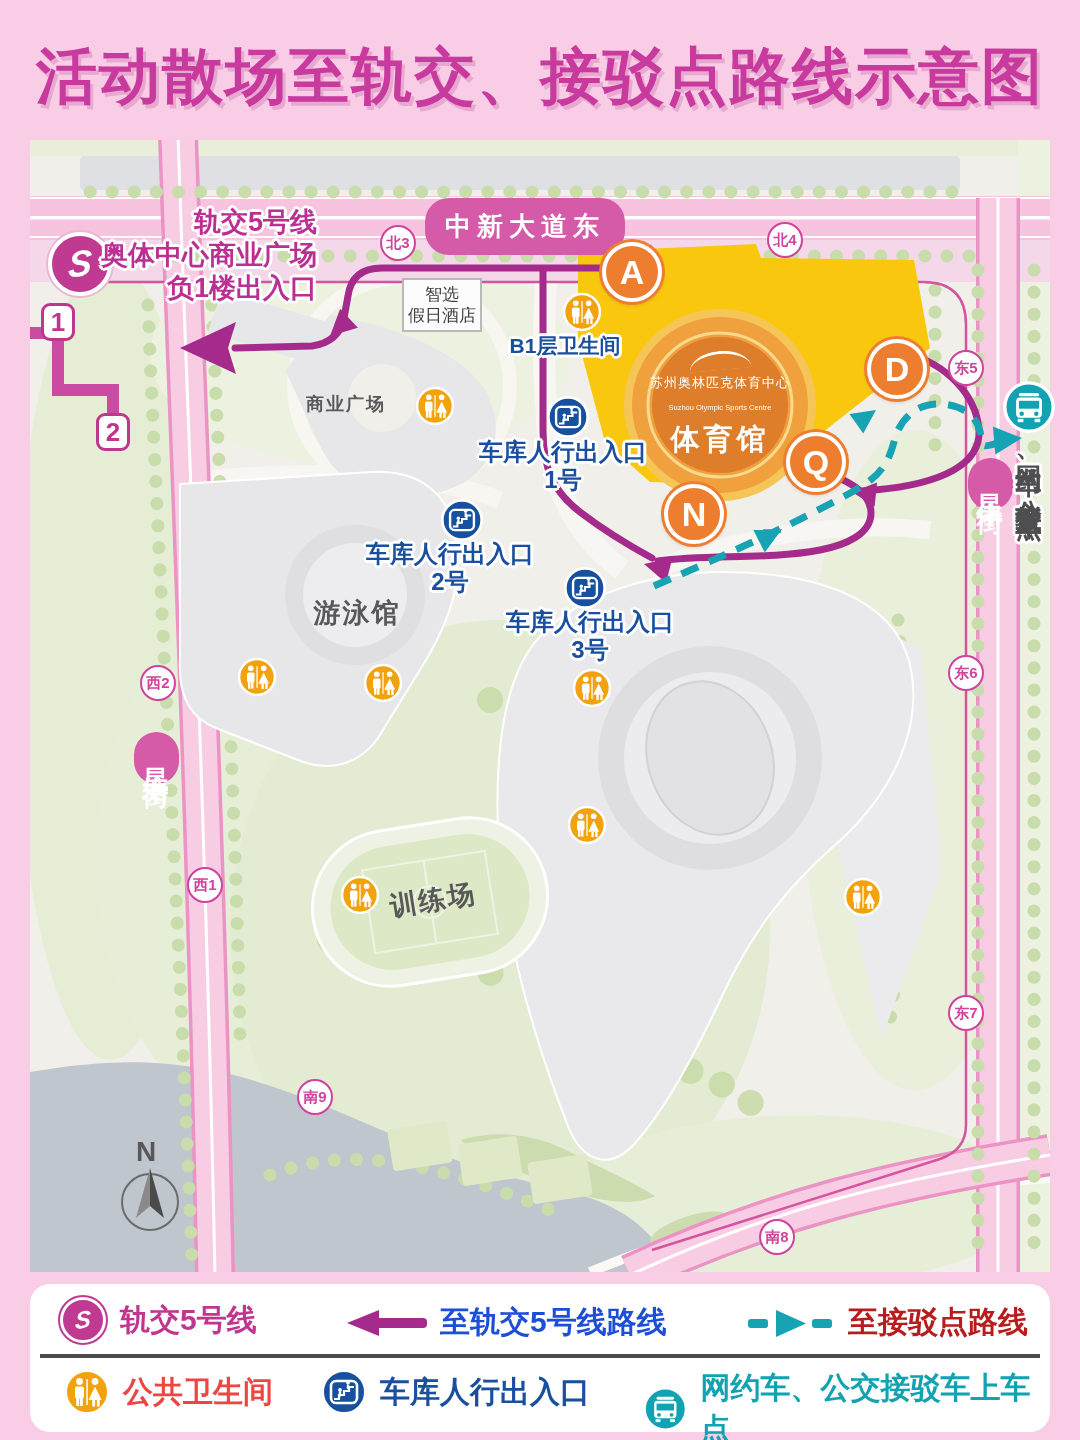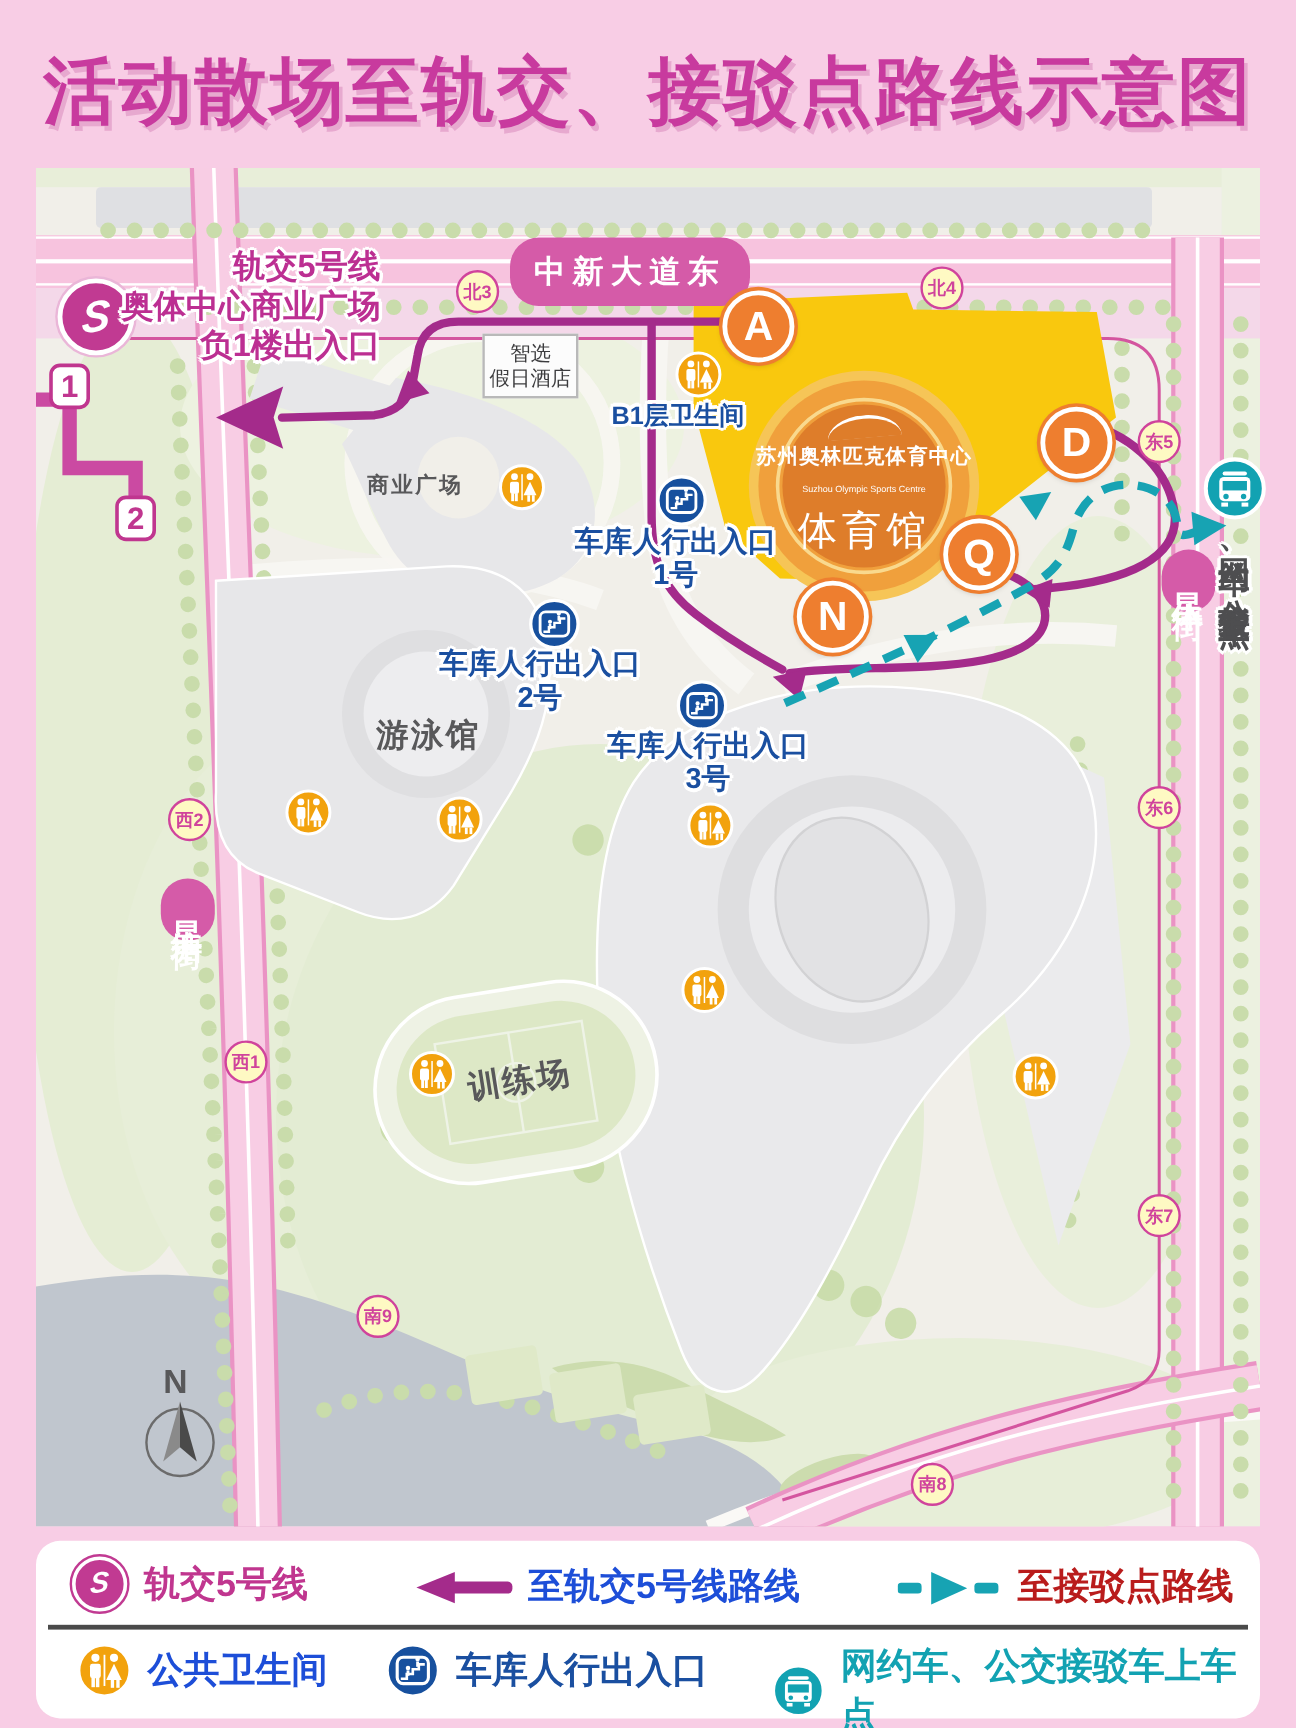--- a/index.html
+++ b/index.html
@@ -7,21 +7,21 @@
   .stage{position:relative;width:1080px;height:1440px;background:#f8cde5;overflow:hidden;}
   .title{position:absolute;left:0;top:36px;width:1080px;text-align:center;font-size:61px;font-weight:900;
          color:#c83a9e;letter-spacing:2px;text-shadow:3px 4px 0 #e7a9cf;}
   .map{position:absolute;left:30px;top:140px;width:1020px;height:1132px;}
   .map>.ov{position:absolute;}
   
   .pill{background:#d55ba8;color:#fff;font-weight:bold;border-radius:24px;display:flex;align-items:center;justify-content:center;}
   .pill.h{font-size:26px;letter-spacing:6px;padding:11px 20px;}
   .pill.v{writing-mode:vertical-rl;font-size:26px;letter-spacing:8px;padding:14px 5px;}
   
-  .rbadge{width:36px;height:36px;background:#fef9c3;border:2.5px solid #d0439c;border-radius:50%;
+  .rbadge{width:36px;height:36px;background:#ffffff;border:2.5px solid #d0439c;border-radius:50%;
           color:#d0439c;font-size:15px;font-weight:bold;display:flex;align-items:center;justify-content:center;box-sizing:border-box;}
   
   .mlogo{border-radius:50%;background:#c13a92;border:4px solid #fff;box-shadow:0 0 0 2px #eab6d8;
          display:flex;align-items:center;justify-content:center;}
   .mlogo span{color:#fff;font-weight:900;font-style:italic;transform:rotate(-8deg) skewX(-10deg);}
   .exitbadge{width:34px;height:38px;background:#fff;border:3px solid #c0368f;border-radius:9px;color:#c0368f;
              font-size:26px;font-weight:900;display:flex;align-items:center;justify-content:center;box-sizing:border-box;}
   .oline{text-shadow:-2px -2px 0 #fff,2px -2px 0 #fff,-2px 2px 0 #fff,2px 2px 0 #fff,0 3px 0 #fff,0 -3px 0 #fff,3px 0 0 #fff,-3px 0 0 #fff;}
   .minfo{color:#bc2f92;font-size:27px;font-weight:900;text-align:right;line-height:1.22;}
   
@@ -281,23 +281,23 @@
     </div>
 
     
     <div class="ov bldg" style="left:250px;top:252px;width:132px;font-size:18px;letter-spacing:2px;">商业广场</div>
     <div class="ov bldg" style="left:257px;top:455px;width:140px;font-size:27px;letter-spacing:2px;">游泳馆</div>
     <div class="ov bldg" style="left:323px;top:742px;width:160px;font-size:27px;letter-spacing:2px;transform:rotate(-9deg);">训练场</div>
 
     
     <div class="ov gymtxt" style="left:600px;top:198px;width:180px;height:134px;">
       <div class="swoosh"></div>
-      <div style="font-size:17px;font-weight:bold;letter-spacing:1px;">苏州奥林匹克体育中心</div>
+      <div style="font-size:13px;font-weight:normal;letter-spacing:1px;">苏州奥林匹克体育中心</div>
       <div style="font-size:7.5px;margin-top:11px;">Suzhou Olympic Sports Centre</div>
-      <div style="font-size:33px;font-weight:400;letter-spacing:4px;margin-top:8px;">体育馆</div>
+      <div style="font-size:29px;font-weight:700;letter-spacing:4px;margin-top:8px;">体育馆</div>
     </div>
 
     
     <div class="ov gate" style="left:572px;top:102px;">A</div>
     <div class="ov gate" style="left:837px;top:199px;">D</div>
     <div class="ov gate" style="left:756px;top:292px;">Q</div>
     <div class="ov gate" style="left:634px;top:344px;">N</div>
 
     
     <svg class="ov icon" style="left:532px;top:152px;" width="40" height="40">
@@ -383,21 +383,21 @@
       </svg>
       <div class="ltxt" style="color:#b91c1c;margin-left:8px;text-align:center;">至接驳点路线</div>
     </div>
 
     <div class="divider"></div>
 
     <div class="it" style="left:33px;top:84px;">
       <svg width="48" height="48">
           <use href="#sym-toilet"></use>
         </svg>
-      <div class="ltxt" style="color:#1d4ed8;margin-left:12px;">公共卫生间</div>
+      <div class="ltxt" style="color:#ef4444;margin-left:12px;">公共卫生间</div>
     </div>
     <div class="it" style="left:290px;top:84px;">
       <svg width="48" height="48">
           <use href="#sym-garage"></use>
         </svg>
       <div class="ltxt" style="color:#1a4fa0;margin-left:12px;">车库人行出入口</div>
     </div>
     <div class="it" style="left:612px;top:84px;">
       <svg width="48" height="48">
           <use href="#sym-bus"></use>

